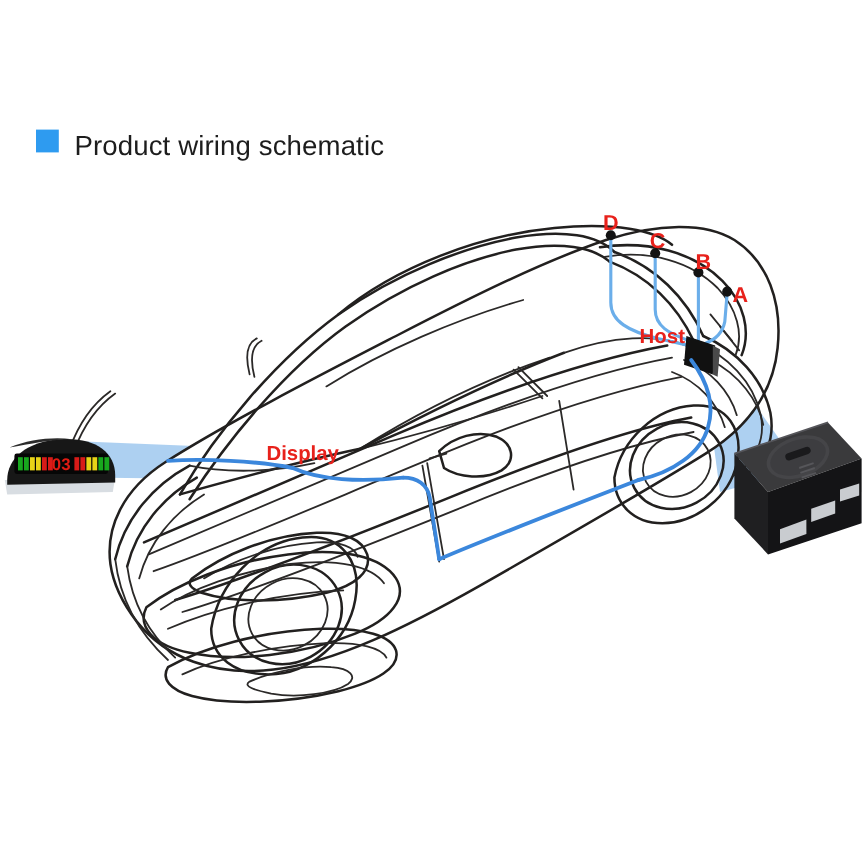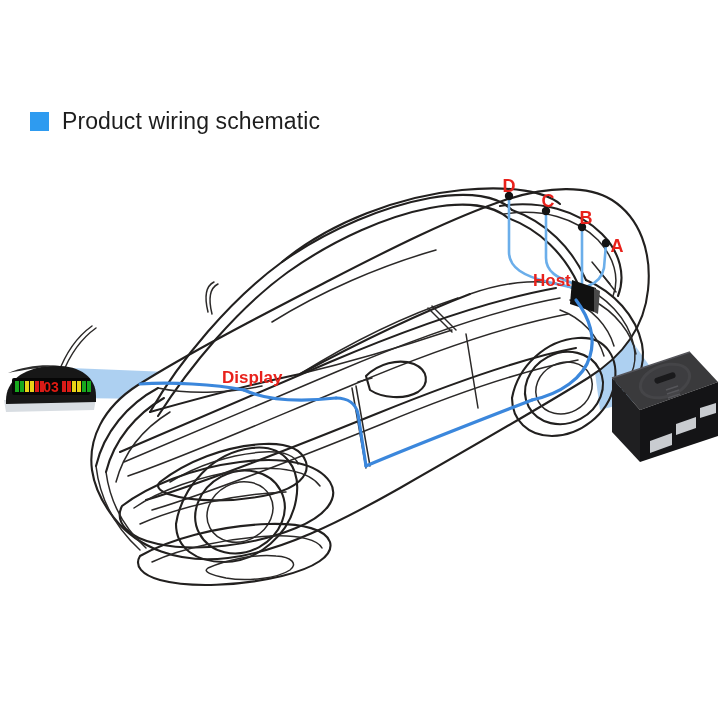--- a/index.html
+++ b/index.html
@@ -18,21 +18,21 @@
     position: relative;
     width: 720px;
     height: 720px;
     background: #ffffff;
   }
   .title-row {
     position: absolute;
     left: 30px;
     top: 108px;
     display: flex;
-    align-items: center;
+    align-items: flex-start;
     gap: 13px;
   }
   .title-swatch {
     width: 19px;
     height: 19px;
     background: #2E9BF0;
     display: block;
   }
   .title-text {
     font-size: 23px;

